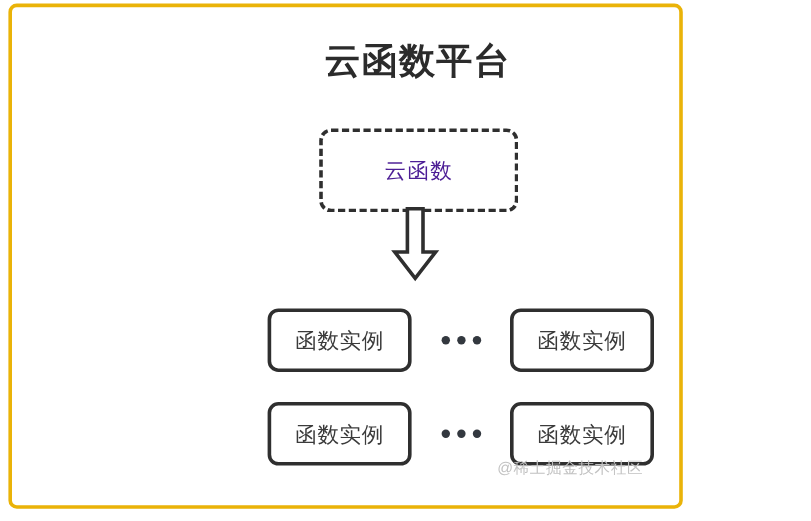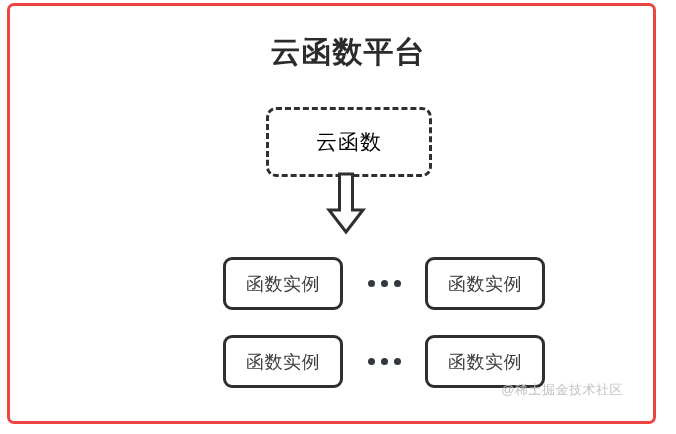--- a/index.html
+++ b/index.html
@@ -20,24 +20,24 @@
     width: 676px;
     height: 434px;
     background: #ffffff;
   }
 
   
   .platform-box {
     position: absolute;
     left: 7px;
     top: 3px;
-    width: 649px;
+    width: 562px;
     height: 421px;
     box-sizing: border-box;
-    border: 3px solid #ef4444;
+    border: 3px solid #eab308;
     border-radius: 7px;
     background: #ffffff;
   }
 
   
   .platform-title {
     position: absolute;
     left: 0;
     top: 26px;
     width: 676px;
@@ -58,22 +58,22 @@
     height: 70px;
     box-sizing: border-box;
     border: 3px dashed #2f2f2f;
     border-radius: 10px;
     background: #ffffff;
     display: flex;
     align-items: center;
     justify-content: center;
   }
   .cloud-func-label {
-    font-size: 21px;
-    color: #000000;
+    font-size: 18px;
+    color: #4c1d95;
     letter-spacing: 1px;
   }
 
   
   .down-arrow {
     position: absolute;
     left: 312px;
     top: 166px;
     width: 48px;
     height: 64px;

